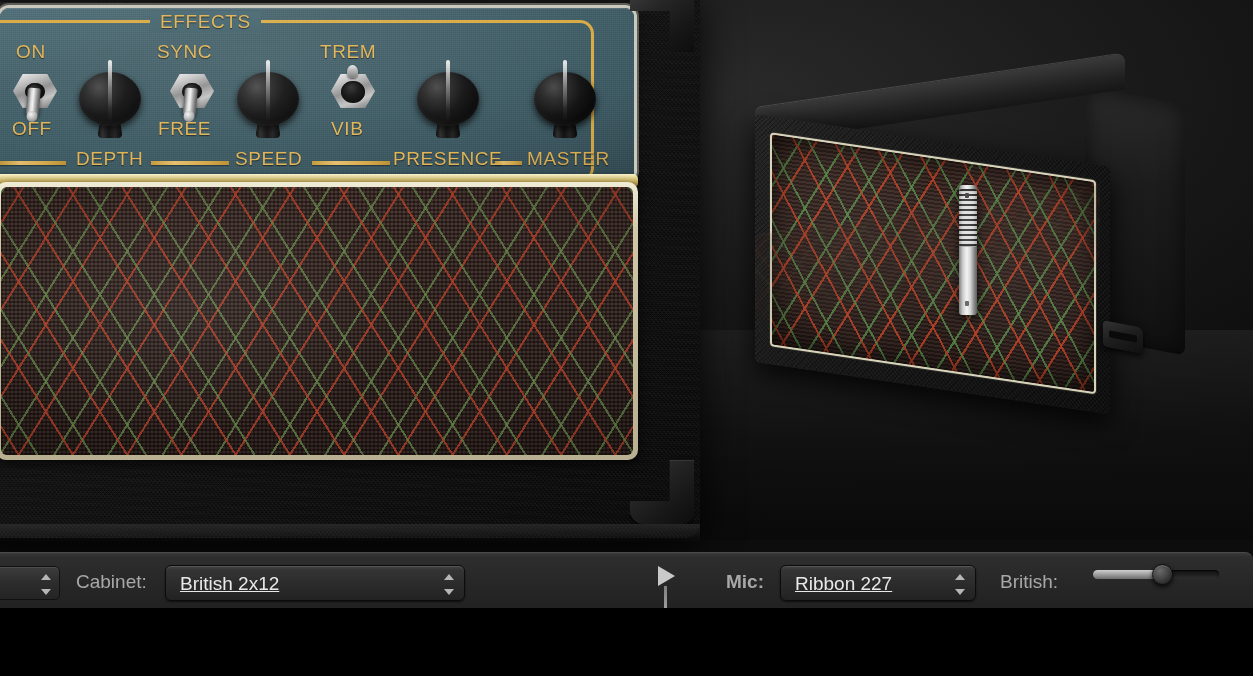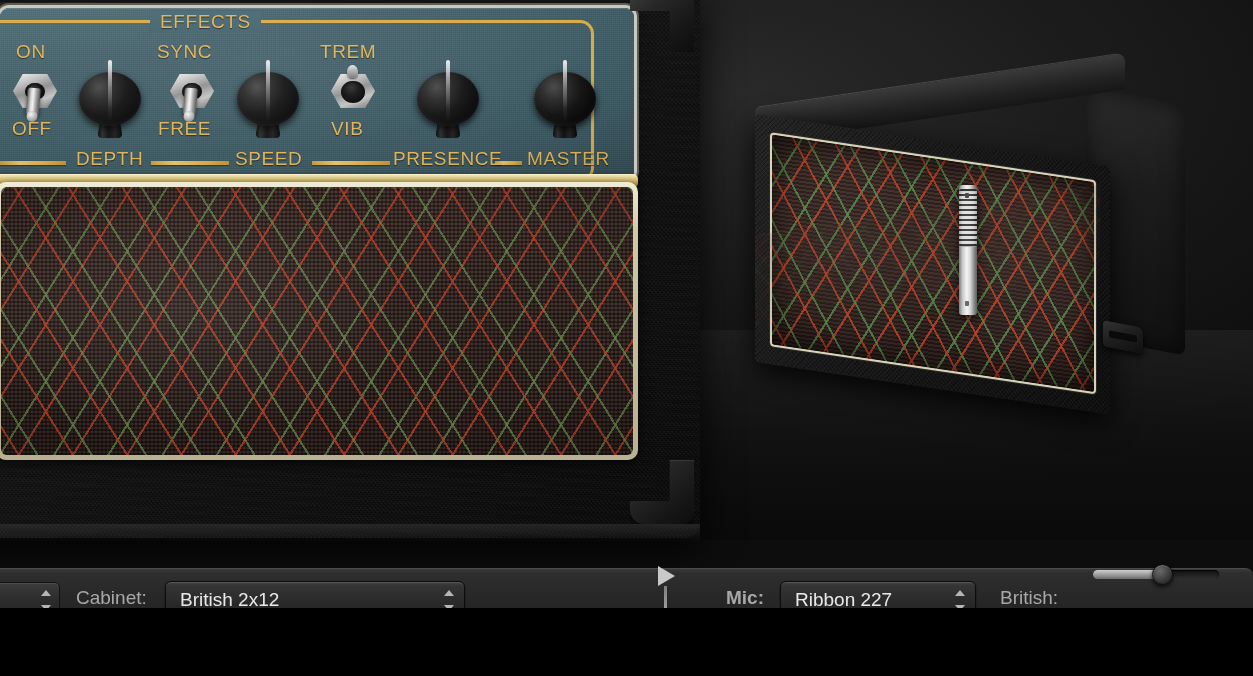--- a/index.html
+++ b/index.html
@@ -426,21 +426,21 @@
   .amp-reflection {
     position: absolute;
     left: 0px; top: 524px;
     width: 700px; height: 18px;
     background: linear-gradient(180deg, rgba(60,60,60,0.5), rgba(12,12,12,0));
   }
 
   
   .toolbar {
     position: absolute;
-    left: 0; top: 568px;
+    left: 0; top: 552px;
     width: 1253px;
     height: 68px;
     background: linear-gradient(180deg, #3a3a3a 0%, #2e2e2e 6%, #262626 52%, #1f1f1f 100%);
     border-top: 1px solid #4a4a4a;
     border-radius: 0 8px 0 0;
     text-align: center;
   }
   .toolbar-inner {
     position: absolute;
     left: 0; top: 0; width: 100%; height: 100%;
@@ -494,20 +494,21 @@
     border: 1px solid #0c0c0c;
     border-radius: 6px;
     box-shadow: inset 0 1px 0 rgba(255,255,255,0.11), 0 1px 2px rgba(0,0,0,0.6);
   }
   .popup-text {
     position: absolute;
     left: 14px; top: 7px;
     color: #e9e9e9;
     font-size: 19px;
     white-space: nowrap;
+    text-decoration: underline;
   }
   .popup-arrows {
     position: absolute;
     right: 10px; top: 8px;
     width: 11px; height: 21px;
     display: flex; flex-direction: column; justify-content: space-between;
     align-items: center;
   }
   .popup-cabinet { left: 165px; width: 300px; }
   .popup-mic     { left: 780px; width: 196px; }

